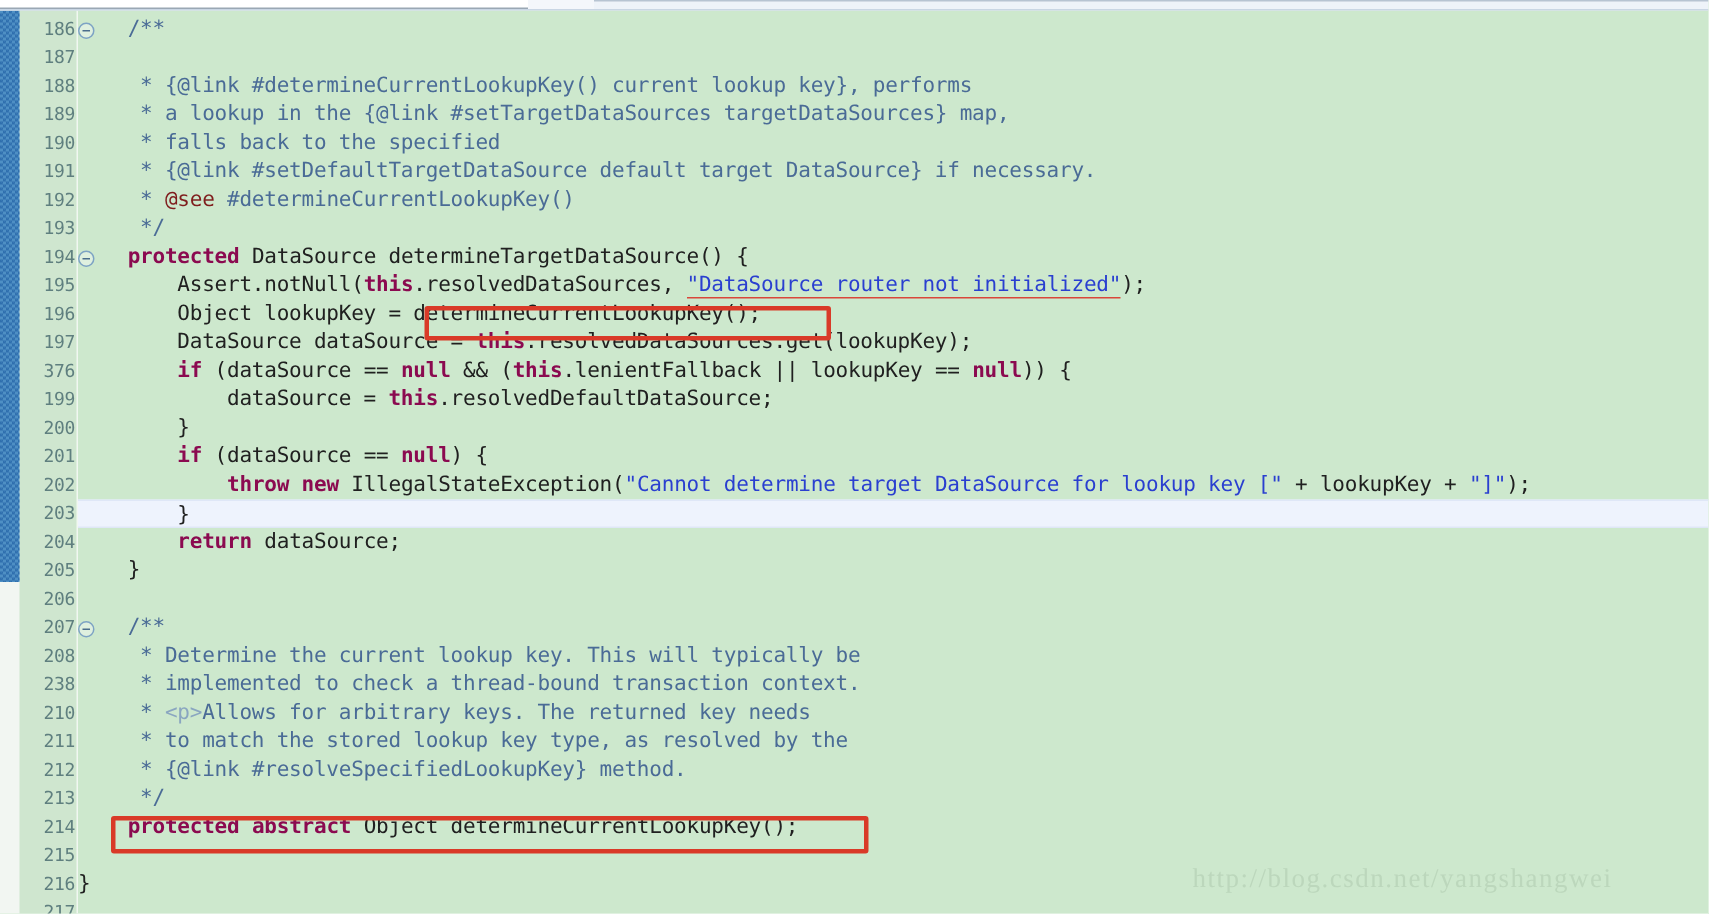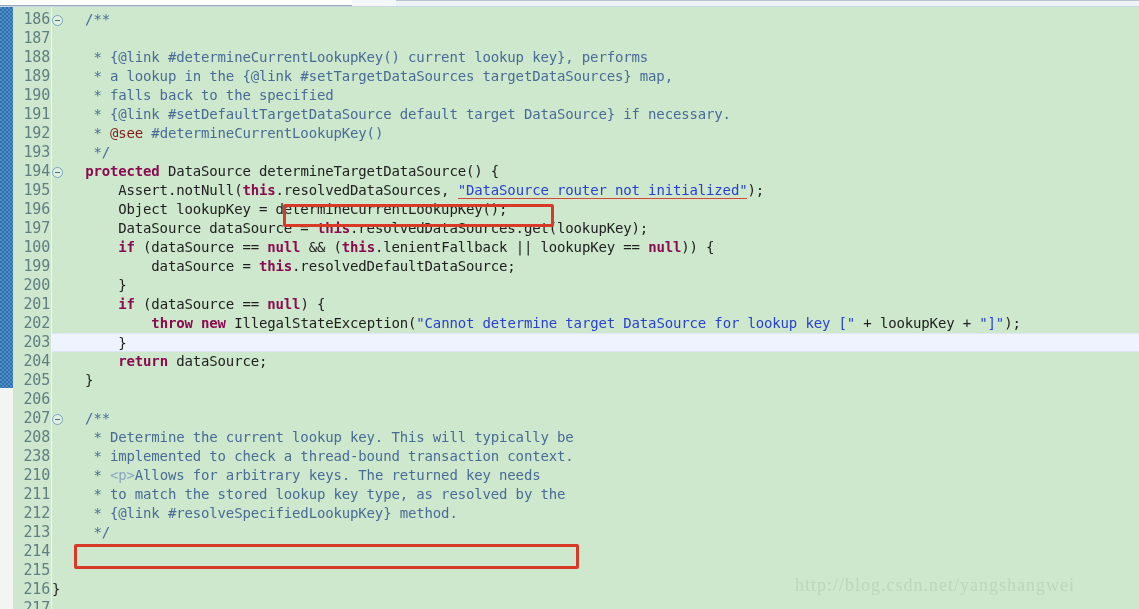--- a/index.html
+++ b/index.html
@@ -90,21 +90,21 @@
     background: #f1f7f1;
     z-index: 4;
   }
 
   .gutter-num {
     position: absolute;
     right: 1px;
     width: 37px;
     text-align: right;
     font-family: "DejaVu Sans Mono", monospace;
-    font-size: 15px;
+    font-size: 12px;
     line-height: 19px;
     height: 19px;
     color: #5f7f7f;
     letter-spacing: -0.2px;
   }
   .fold-marker {
     position: absolute;
     width: 9px; height: 9px;
     border: 1px solid #7da3c4;
     border-radius: 50%;
@@ -201,21 +201,21 @@
       <div class="gutter-num" style="top: 60px;">189</div>
       <div class="gutter-num" style="top: 79px;">190</div>
       <div class="gutter-num" style="top: 98px;">191</div>
       <div class="gutter-num" style="top: 117px;">192</div>
       <div class="gutter-num" style="top: 136px;">193</div>
       <div class="gutter-num" style="top: 155px;">194</div>
       <div class="fold-marker" style="top: 160px; left: 39px;"></div>
       <div class="gutter-num" style="top: 174px;">195</div>
       <div class="gutter-num" style="top: 193px;">196</div>
       <div class="gutter-num" style="top: 212px;">197</div>
-      <div class="gutter-num" style="top: 231px;">100</div>
+      <div class="gutter-num" style="top: 231px;">376</div>
       <div class="gutter-num" style="top: 250px;">199</div>
       <div class="gutter-num" style="top: 269px;">200</div>
       <div class="gutter-num" style="top: 288px;">201</div>
       <div class="gutter-num" style="top: 307px;">202</div>
       <div class="gutter-num" style="top: 326px;">203</div>
       <div class="gutter-num" style="top: 345px;">204</div>
       <div class="gutter-num" style="top: 364px;">205</div>
       <div class="gutter-num" style="top: 383px;">206</div>
       <div class="gutter-num" style="top: 402px;">207</div>
       <div class="fold-marker" style="top: 407px; left: 39px;"></div>
@@ -253,20 +253,21 @@
       <div class="row" style="top: 345px;"><span class="plain">        </span><span class="kw">return</span><span class="plain"> dataSource;</span></div>
       <div class="row" style="top: 364px;"><span class="plain">    }</span></div>
       <div class="row" style="top: 383px;"><span class="plain"></span></div>
       <div class="row" style="top: 402px;"><span class="cmt">    /**</span></div>
       <div class="row" style="top: 421px;"><span class="cmt">     * Determine the current lookup key. This will typically be</span></div>
       <div class="row" style="top: 440px;"><span class="cmt">     * implemented to check a thread-bound transaction context.</span></div>
       <div class="row" style="top: 459px;"><span class="cmt">     * </span><span class="cmt-html">&lt;p&gt;</span><span class="cmt">Allows for arbitrary keys. The returned key needs</span></div>
       <div class="row" style="top: 478px;"><span class="cmt">     * to match the stored lookup key type, as resolved by the</span></div>
       <div class="row" style="top: 497px;"><span class="cmt">     * {@link #resolveSpecifiedLookupKey} method.</span></div>
       <div class="row" style="top: 516px;"><span class="cmt">     */</span></div>
+      <div class="row" style="top: 535px;"><span class="plain">    </span><span class="kw">protected</span><span class="plain"> </span><span class="kw">abstract</span><span class="plain"> Object determineCurrentLookupKey();</span></div>
       <div class="row" style="top: 554px;"><span class="plain"></span></div>
       <div class="row" style="top: 573px;"><span class="plain">}</span></div>
       <div class="row" style="top: 592px;"><span class="plain"></span></div>
       <div class="annot-box" style="left: 231px; top: 197px; width: 271px; height: 23px; border-color: rgb(217, 58, 40);"></div>
       <div class="annot-box" style="left: 22px; top: 537px; width: 505px; height: 25px; border-color: rgb(217, 58, 40);"></div>
     </div>
 
   <div class="watermark">http://blog.csdn.net/yangshangwei</div>
 
 </div>

